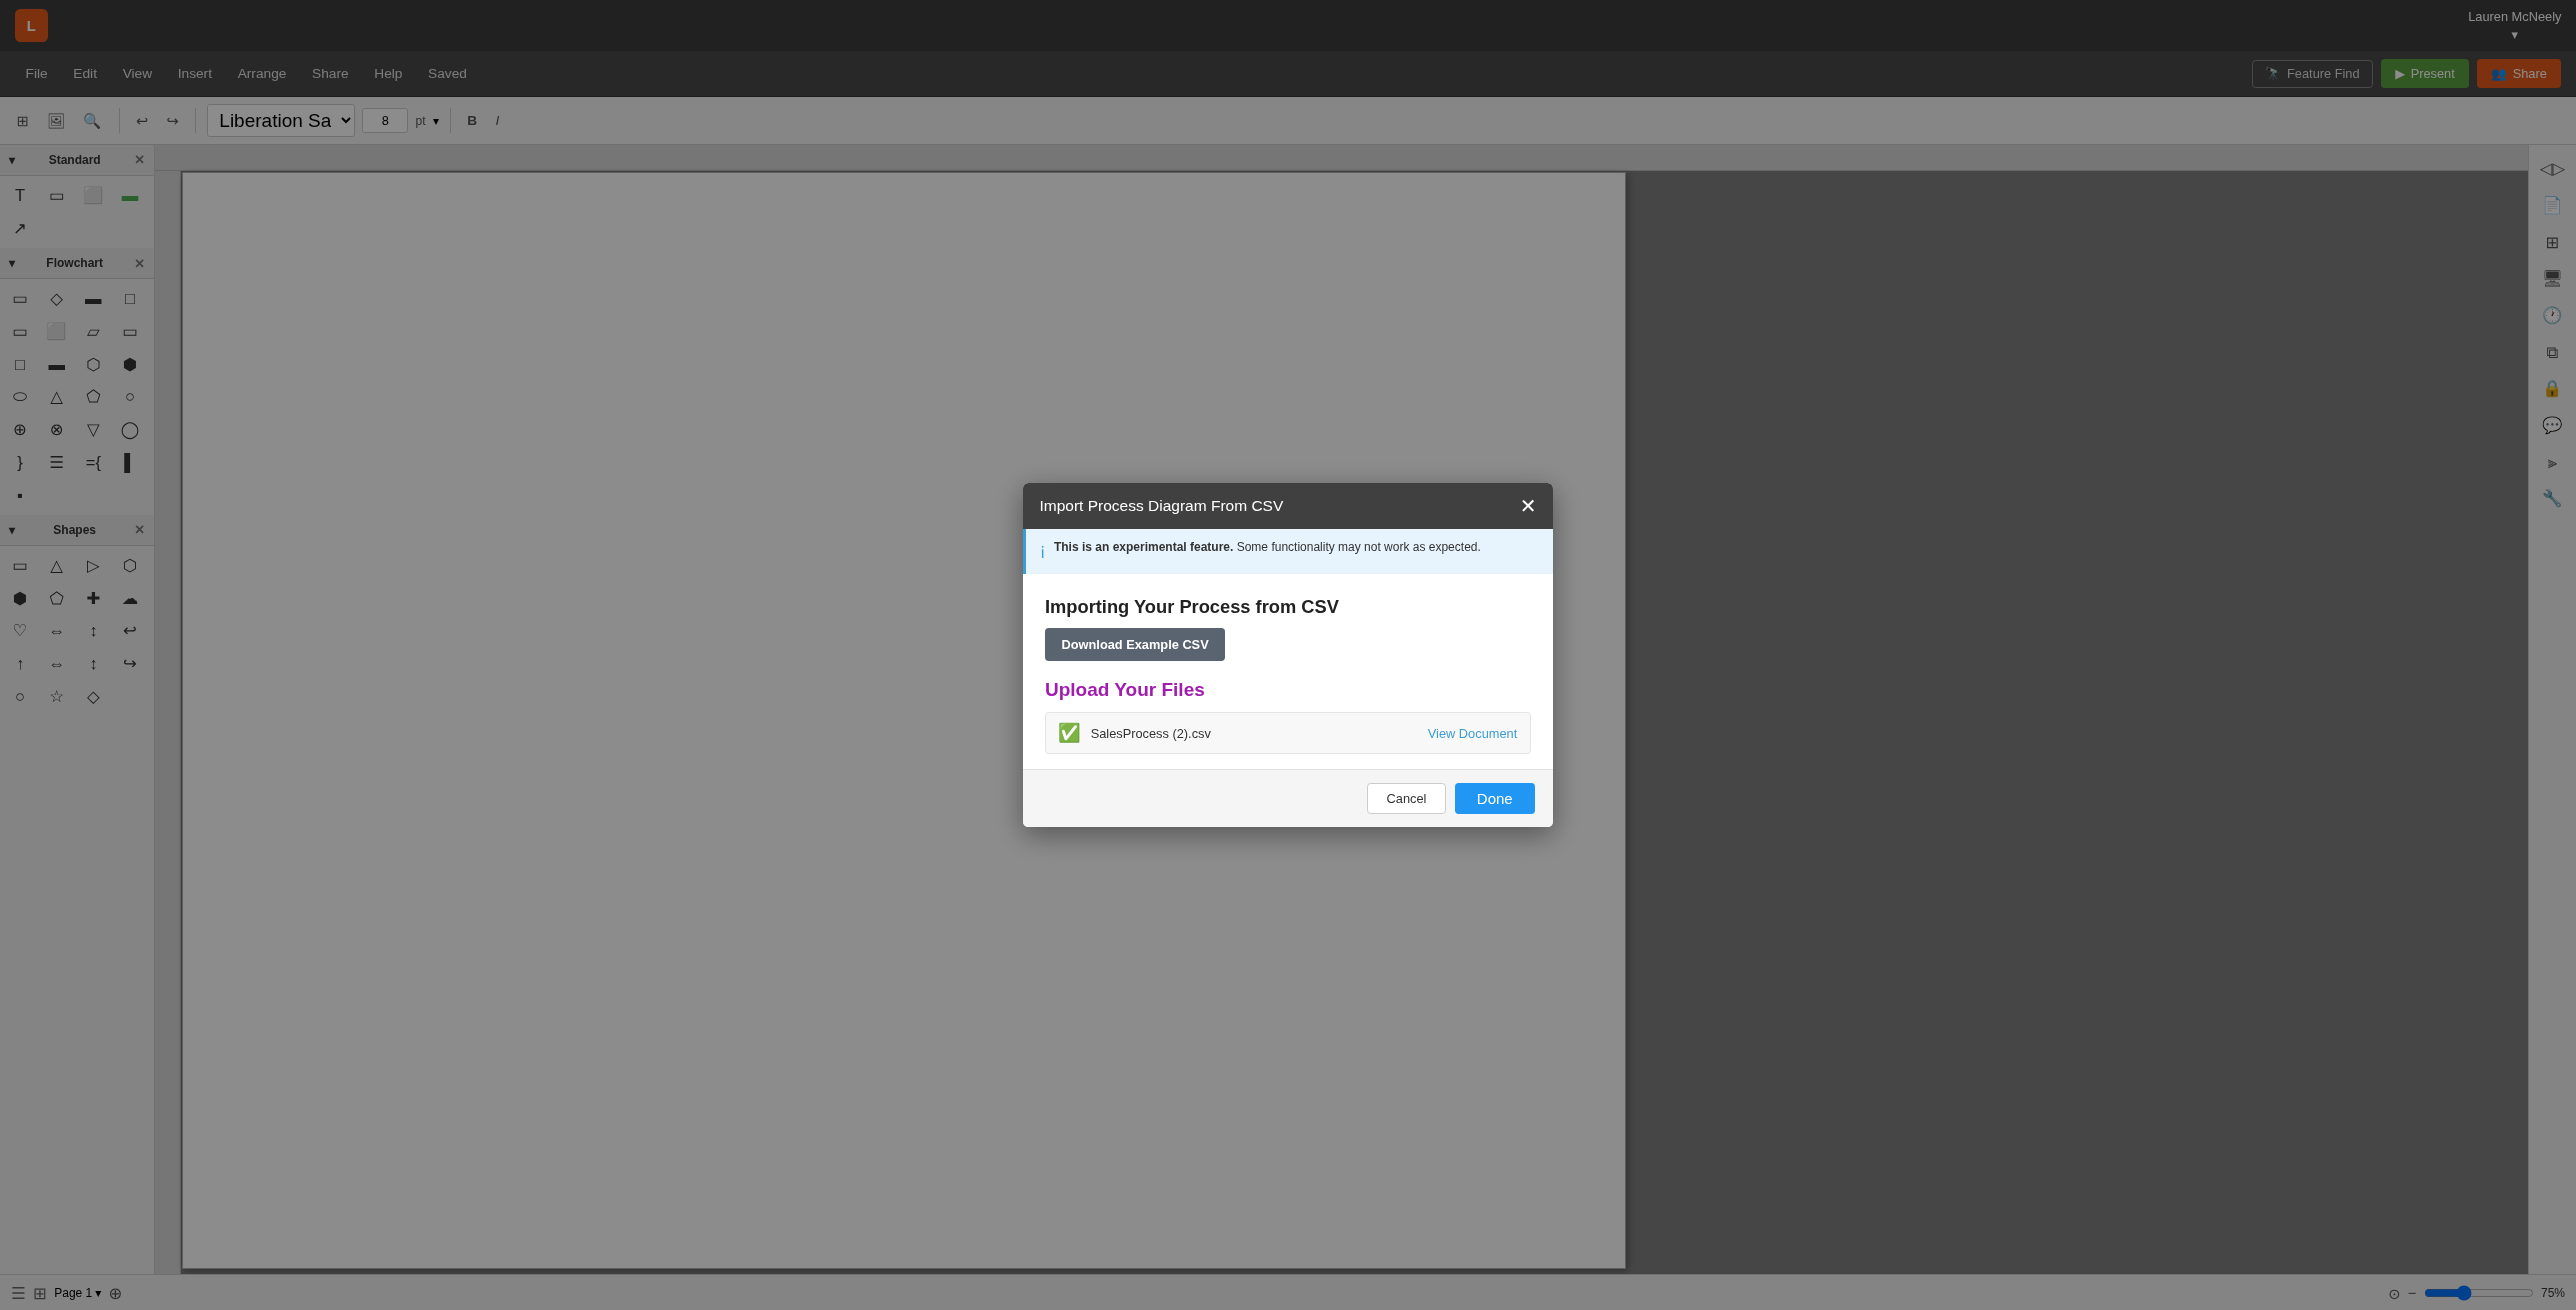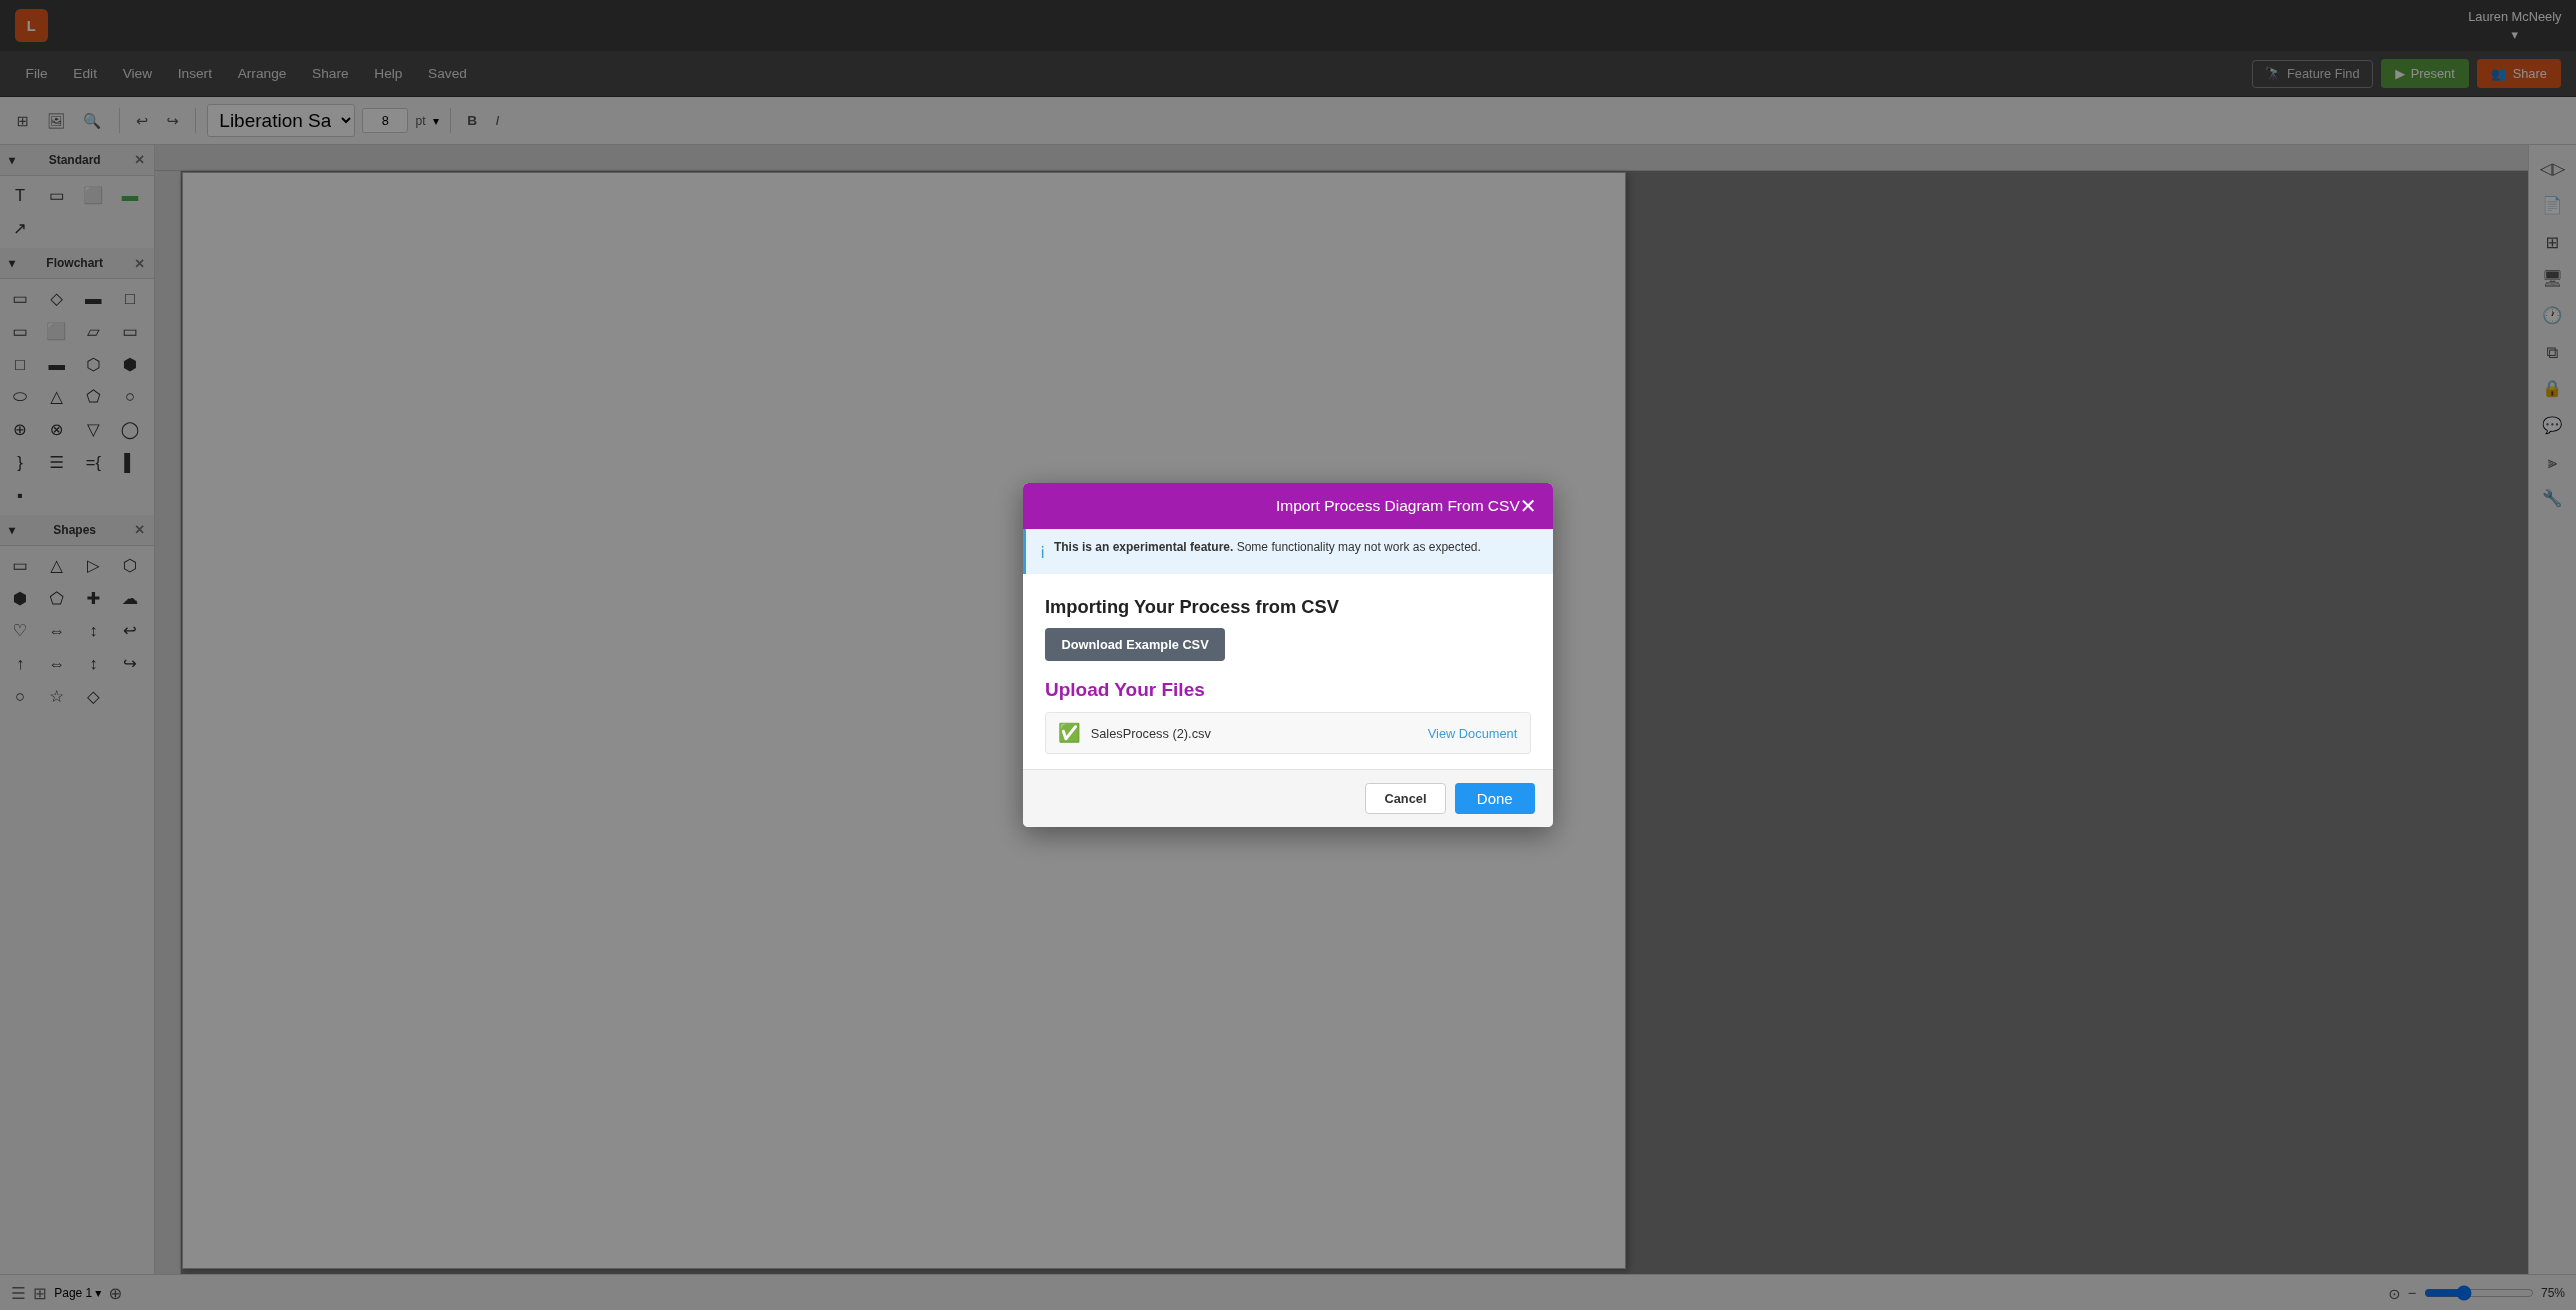--- a/index.html
+++ b/index.html
@@ -112,22 +112,22 @@
       display: flex; align-items: center; justify-content: center;
     }
 
     
     #dialog {
       background: #fff; border-radius: 5.5px; width: 530px;
       box-shadow: 0 7.3px 29px rgba(0,0,0,0.4); overflow: hidden;
       position: relative;
     }
     #dialog-header {
-      background: #a21caf; color: #fff; display: flex; align-items: center;
-      justify-content: flex-end; padding: 12.8px 16.5px; font-size: 15.5px;
+      background: #404040; color: #fff; display: flex; align-items: center;
+      justify-content: space-between; padding: 12.8px 16.5px; font-size: 15.5px;
     }
     #dialog-close { background: none; border: none; color: #fff; font-size: 20px; cursor: pointer; line-height: 1; }
     #dialog-info-bar {
       background: #e8f4fd; border-left: 3.7px solid #3b9dd4; padding: 11px 14.6px;
       display: flex; align-items: flex-start; gap: 9.1px; font-size: 12px; color: #333;
     }
     #info-icon { color: #3b9dd4; font-size: 16.5px; flex-shrink: 0; margin-top: 0.9px; }
     #dialog-body { padding: 22px 22px 14.6px 22px; }
     #dialog-import-title { font-size: 18.3px; font-weight: bold; color: #222; margin-bottom: 9.1px; }
     #dialog-desc { font-size: 12.8px; color: #444; line-height: 1.5; margin-bottom: 16.5px; }
@@ -144,21 +144,21 @@
     }
     #check-icon { color: #4caf50; font-size: 18.3px; flex-shrink: 0; }
     #file-name { font-size: 12.8px; color: #333; flex: 1; }
     #view-doc-link { color: #3b9dd4; font-size: 12.8px; cursor: pointer; text-decoration: none; white-space: nowrap; }
     #dialog-footer {
       background: #f5f5f5; padding: 12.8px 18.3px; display: flex;
       justify-content: flex-end; gap: 9.1px; border-top: 0.9px solid #e0e0e0;
     }
     #cancel-btn {
       background: #fff; border: 0.9px solid #ccc; color: #333; padding: 7.3px 18.3px;
-      border-radius: 3.7px; cursor: pointer; font-size: 12.8px; font-weight: bold;
+      border-radius: 3.7px; cursor: pointer; font-size: 12.8px;
     }
     #done-btn {
       background: #2196f3; color: #fff; border: none; padding: 7.3px 22px;
       border-radius: 3.7px; cursor: pointer; font-size: 15px;
     }
 
     
     #ruler-h { position: absolute; top: 0; left: 0; right: 0; height: 25.6px; background: #d8d8d8; border-bottom: 0.9px solid #bbb; }
     #ruler-v { position: absolute; top: 25.6px; left: 0; bottom: 0; width: 25.6px; background: #d8d8d8; border-right: 0.9px solid #bbb; }
 

